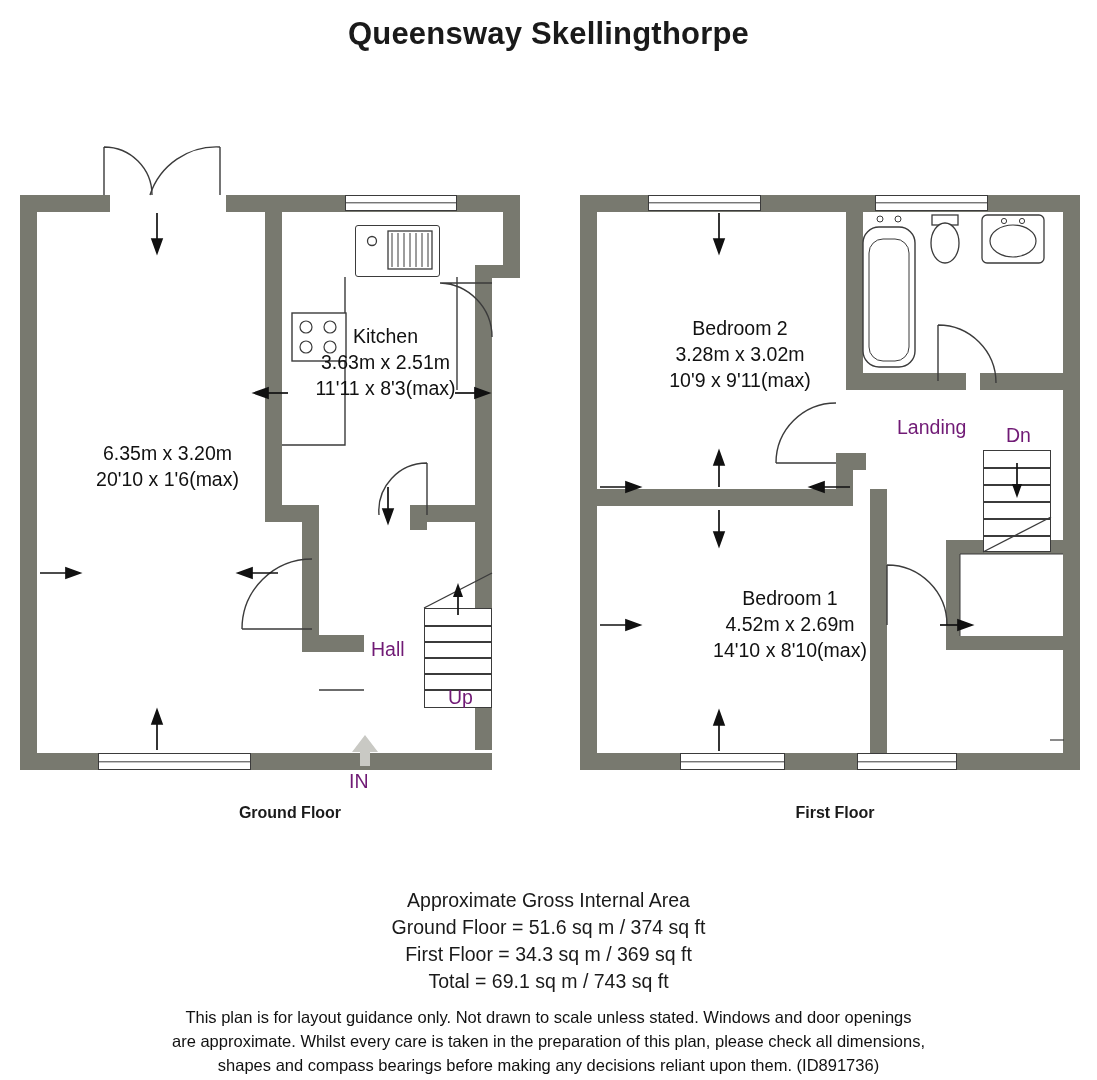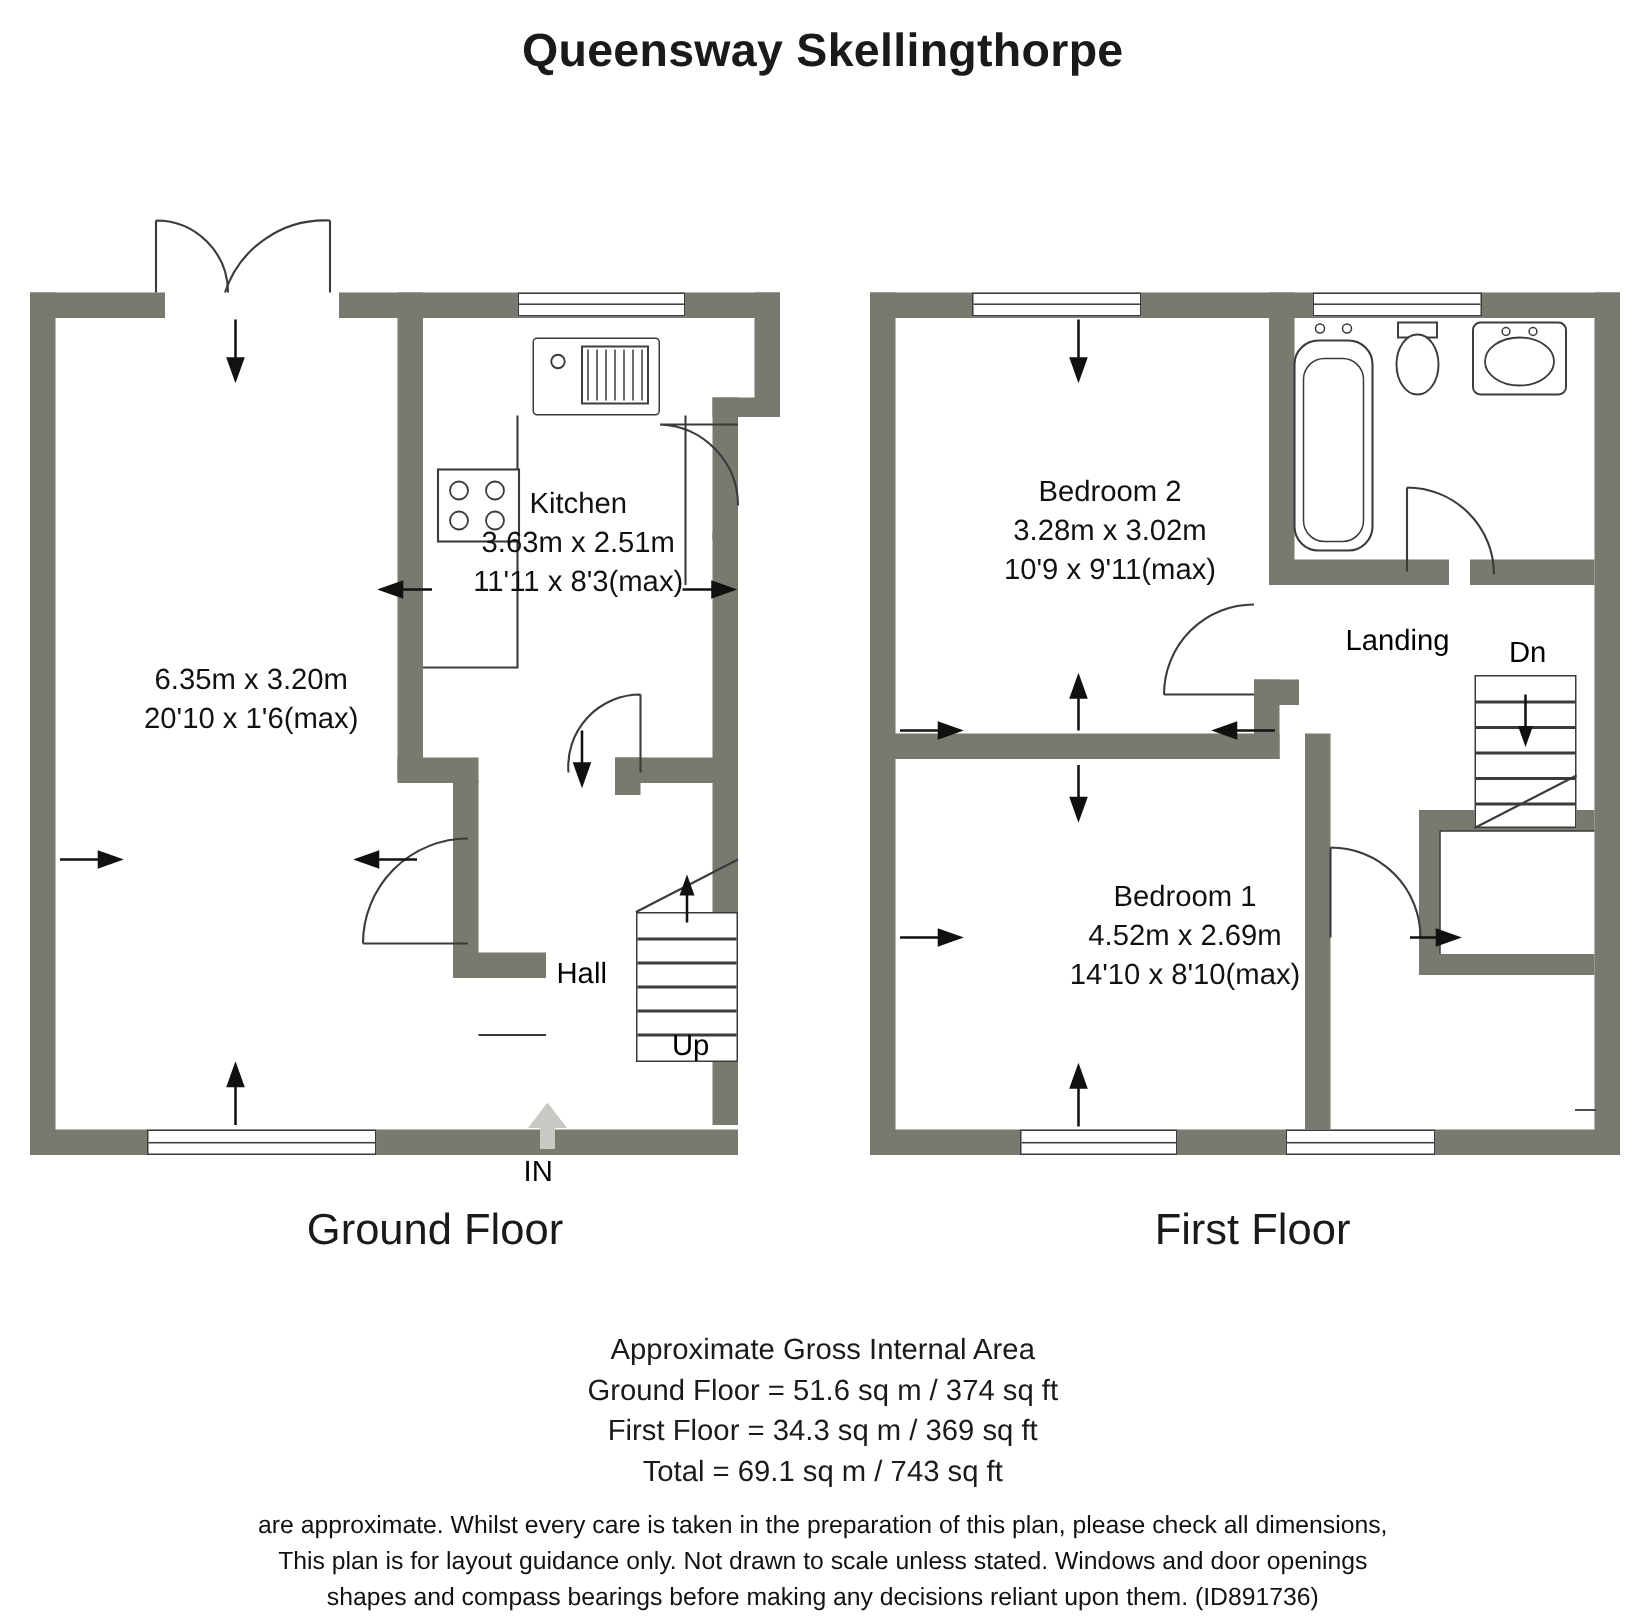--- a/index.html
+++ b/index.html
@@ -37,27 +37,27 @@
     text-align: center;
     font-size: 19.5px;
     line-height: 26px;
     white-space: nowrap;
     color: #111;
   }
   .small-label {
     position: absolute;
     font-size: 19.5px;
     white-space: nowrap;
-    color: #000000;
+    color: #701a75;
   }
   .floor-caption {
     position: absolute;
     text-align: center;
-    font-size: 29px;
-    font-weight: normal;
+    font-size: 16px;
+    font-weight: bold;
     width: 400px;
   }
   .window {
     position: absolute;
     background: #ffffff;
     border: 1.4px solid #3b3b3b;
     box-sizing: border-box;
   }
   .window.h::after {
     content: "";
@@ -325,16 +325,16 @@
 <div class="floor-caption" style="left:635px; top:804px;">First Floor</div>
 
 <div class="area-block" style="top:868px;margin-top:19px;">
   <div>Approximate Gross Internal Area</div>
   <div>Ground Floor = 51.6 sq m / 374 sq ft</div>
   <div>First Floor = 34.3 sq m / 369 sq ft</div>
   <div>Total = 69.1 sq m / 743 sq ft</div>
 </div>
 
 <div class="disclaimer" style="top:1005px;">
+  <div>This plan is for layout guidance only. Not drawn to scale unless stated. Windows and door openings</div>
   <div>are approximate. Whilst every care is taken in the preparation of this plan, please check all dimensions,</div>
-  <div>This plan is for layout guidance only. Not drawn to scale unless stated. Windows and door openings</div>
   <div>shapes and compass bearings before making any decisions reliant upon them. (ID891736)</div>
 </div>
 
 </body></html>

